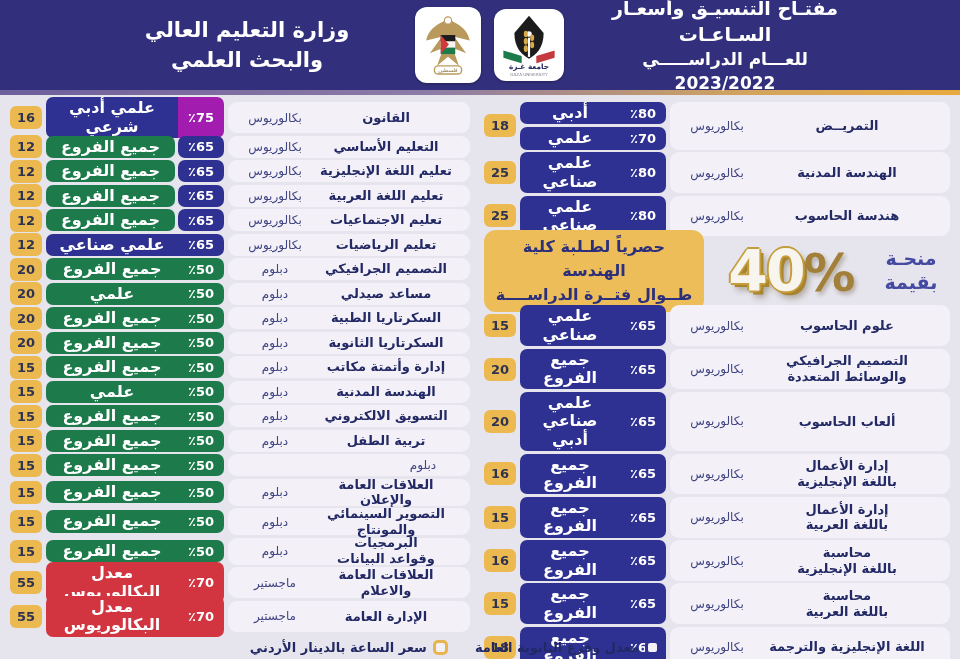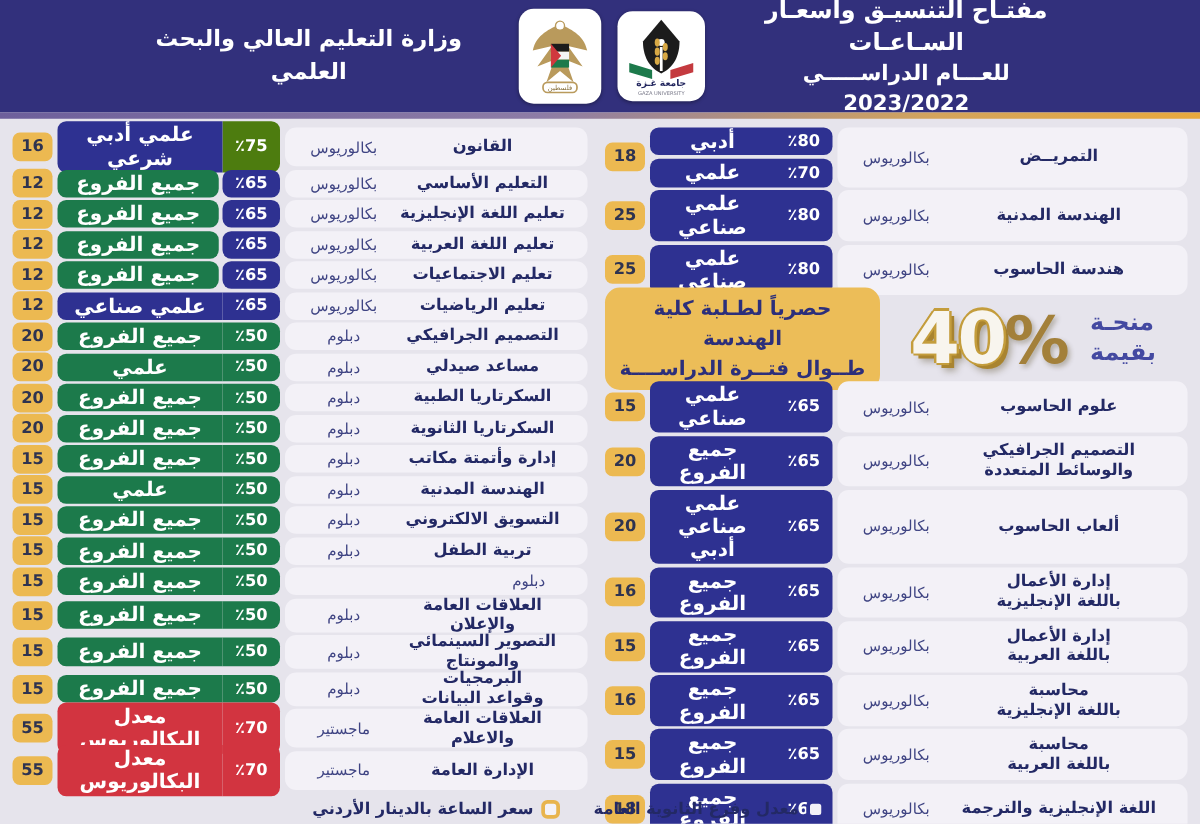--- a/index.html
+++ b/index.html
@@ -20,21 +20,21 @@
   .title-line2 { font-size:17px; font-weight:bold; }
   .logo-card {
     background:#fff; border-radius:12px;
     display:flex; align-items:center; justify-content:center;
     box-shadow:0 1px 3px rgba(0,0,0,.3);
   }
   .logo-univ { width:70px; height:72px; margin-right:26px; }
   .logo-eagle { width:66px; height:76px; margin-right:13px; }
   .accred-block { margin-right:28px; width:280px; text-align:center; color:#fff; line-height:1.45; }
   .accred-line1 { font-size:16.5px; font-weight:bold; }
-  .accred-line2 { font-size:18px; font-weight:bold; }
+  .accred-line2 { font-size:21px; font-weight:bold; }
   .header-underline {
     height:5px;
     background:linear-gradient(to left,#e9a93d 0%,#d3a45c 22%,#8d7ca6 55%,#6d5f9b 100%);
   }
   
   .content {
     position:absolute; top:102px; right:10px; left:10px; bottom:27px;
     display:flex; gap:14px; direction:rtl;
   }
   .col { display:flex; flex-direction:column; gap:2.5px; }
@@ -65,21 +65,21 @@
   .pill-line.joined .branch { border-radius:7px 0 0 7px; }
   .pill-line.split { gap:3px; }
   .hours {
     width:32px; min-height:23px; background:#ecb951; color:#2e3350;
     border-radius:6px; font-size:13px; font-weight:bold;
     display:flex; align-items:center; justify-content:center;
   }
   
   .promo { display:flex; direction:rtl; align-items:center; min-height:62px; margin:1px 0; }
   .grant-label {
-    width:78px; text-align:left; color:#4449a1;
+    width:78px; text-align:center; color:#4449a1;
     font-size:19px; font-weight:bold; line-height:1.25;
   }
   .big40 { width:160px; text-align:center; direction:ltr; font-weight:bold; white-space:nowrap; }
   .big40 .digits {
     font-size:57px; color:#f8f5ee; letter-spacing:-2px;
     text-shadow:-2px 0 0 #c49d3c, 2px 0 0 #c49d3c, 0 -2px 0 #c49d3c, 0 2px 0 #c49d3c,
                 4px 4px 0 #a9842f, 6px 7px 6px rgba(60,45,0,.35);
   }
   .big40 .pct-sign { font-size:52px; color:#a3803a; text-shadow:2px 3px 4px rgba(60,45,0,.3); }
   .promo-banner {
@@ -328,21 +328,21 @@
   </div>
 
   <div class="col col-left" id="left-col">
       <div class="row">
         <div class="strip">
           <div class="prog-name"><span>القانون</span></div>
           <div class="degree">بكالوريوس</div>
         </div>
         <div class="pills">
           <div class="pill-line joined">
-            <span class="pct" dir="ltr" style="background: #4d7c0f;">٪75</span>
+            <span class="pct" dir="ltr" style="background: #a21caf;">٪75</span>
             <span class="branch" style="background: rgb(46, 49, 145);">علمي أدبي شرعي</span>
           </div>
         </div>
         <div class="hours">16</div>
       </div>
       <div class="row">
         <div class="strip">
           <div class="prog-name"><span>التعليم الأساسي</span></div>
           <div class="degree">بكالوريوس</div>
         </div>

